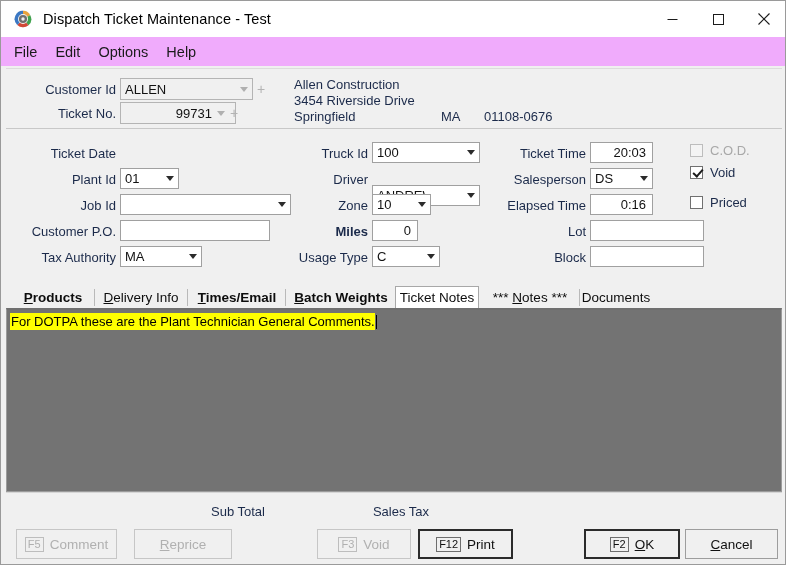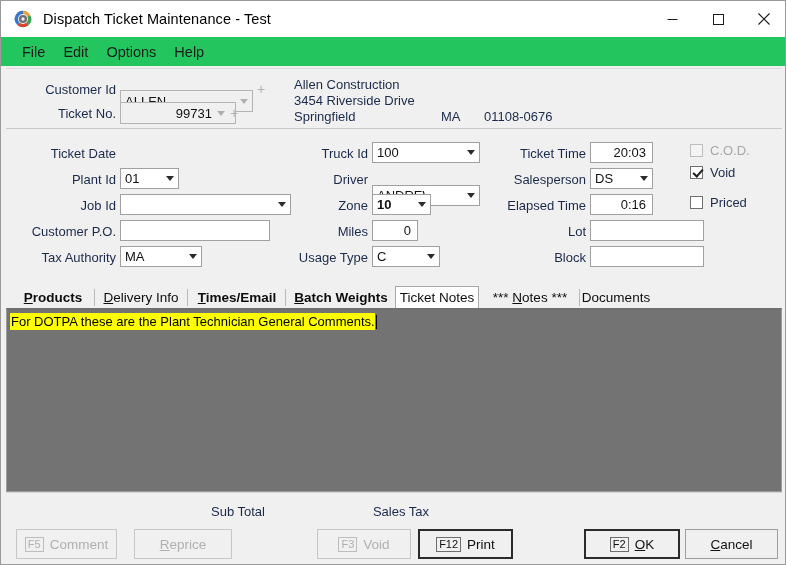--- a/index.html
+++ b/index.html
@@ -57,24 +57,24 @@
     background: transparent;
   }
   .win-btn svg { display: block; }
 
   
   .menubar {
     position: absolute;
     left: 0; top: 36px;
     width: 786px;
     height: 29px;
-    background: #22c55e;
-    display: flex;
-    align-items: center;
-    padding-left: 12px;
+    background: #f0abfc;
+    display: flex;
+    align-items: center;
+    padding-left: 4px;
     box-sizing: border-box;
   }
   .menu-item {
     font-size: 14.5px;
     color: #1b1b1b;
     padding: 2px 9px;
     white-space: nowrap;
   }
 
   
@@ -348,21 +348,21 @@
   <div class="menubar">
     <div class="menu-item">File</div>
     <div class="menu-item">Edit</div>
     <div class="menu-item">Options</div>
     <div class="menu-item">Help</div>
   </div>
 
   <div class="panel-customer">
 
     <div class="lbl" style="left:0px; top:12px; width:110px;">Customer Id</div>
-    <div class="fld combo grey" style="left:114px; top:9px; width:133px; height:22px;margin-top:12px;">
+    <div class="fld combo grey" style="left:114px; top:9px; width:133px; height:22px;">
       <span class="val">ALLEN</span>
       <span class="arrow dim">
           <i></i>
         </span>
     </div>
     <div class="plusbtn" style="left:251px; top:13px;">+</div>
 
     <div class="lbl" style="left:0px; top:36px; width:110px;">Ticket No.</div>
     <div class="fld combo grey right" style="left:114px; top:33px; width:116px; height:22px;">
       <span class="val">99731</span>
@@ -422,28 +422,28 @@
 
     <div class="lbl" style="left:252px; top:42px; width:110px;">Driver</div>
     <div class="fld combo" style="left:366px; top:56px; width:108px; height:21px;gap:36px;">
       <span class="val">ANDREWS</span>
       <span class="arrow">
           <i></i>
         </span>
     </div>
 
     <div class="lbl" style="left:252px; top:68px; width:110px;">Zone</div>
-    <div class="fld combo" style="left:366px; top:65px; width:59px; height:21px;font-weight:bold;">
+    <div class="fld combo" style="left:366px; top:65px; width:59px; height:21px;">
       <span class="val">10</span>
       <span class="arrow">
           <i></i>
         </span>
     </div>
 
-    <div class="lbl" style="left:252px; top:94px; width:110px;">Miles</div>
+    <div class="lbl" style="left:252px; top:94px; width:110px;font-weight:bold;">Miles</div>
     <div class="fld right" style="left:366px; top:91px; width:46px; height:21px;">
       <span class="val">0</span>
     </div>
 
     <div class="lbl" style="left:252px; top:120px; width:110px;">Usage Type</div>
     <div class="fld combo" style="left:366px; top:117px; width:68px; height:21px;">
       <span class="val">C</span>
       <span class="arrow">
           <i></i>
         </span>

